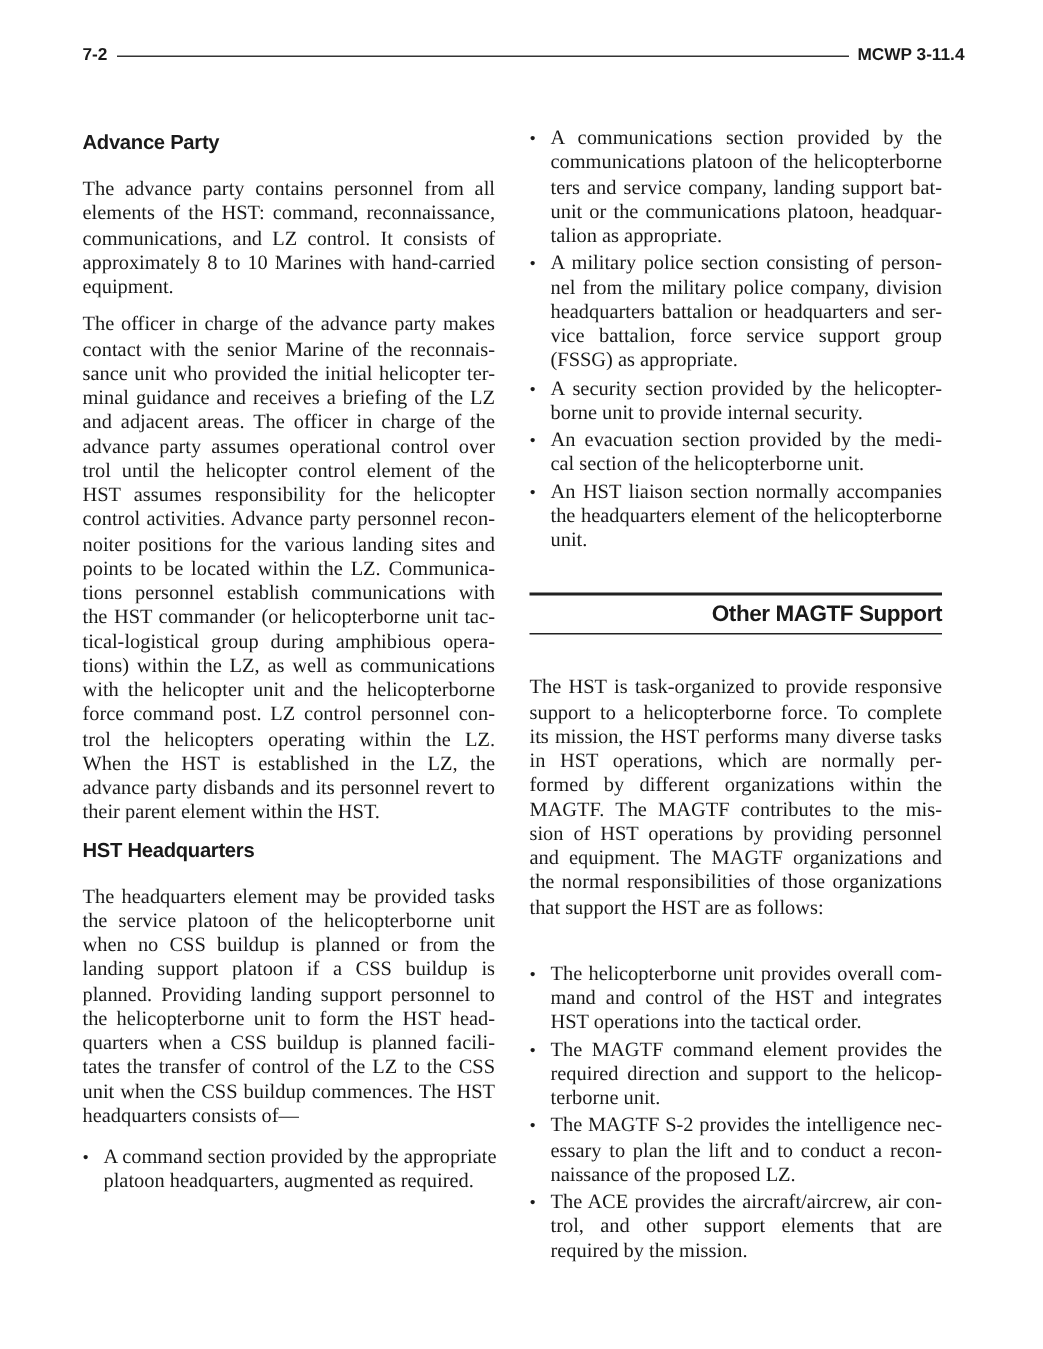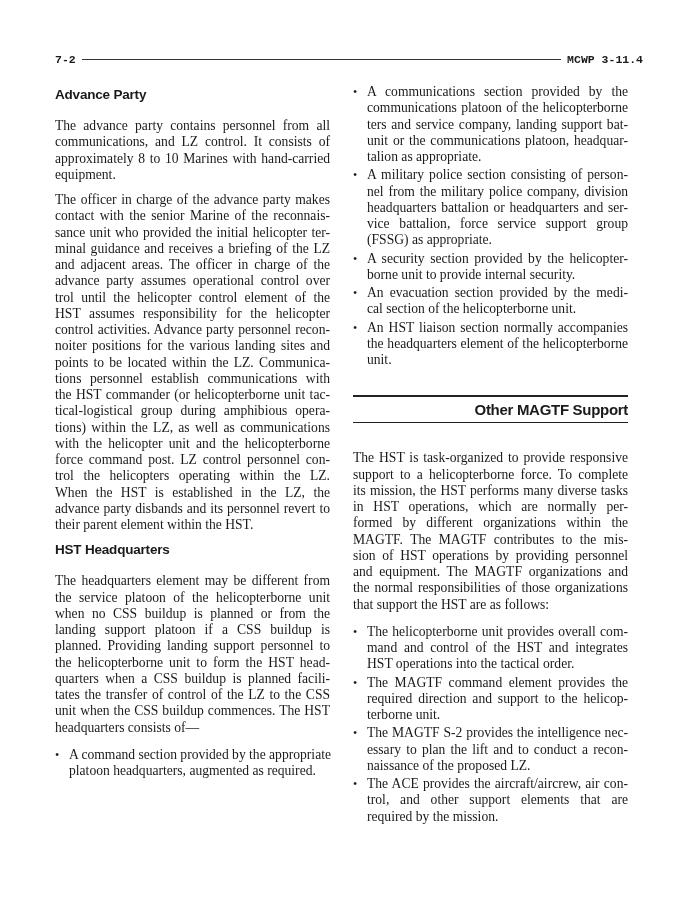--- a/index.html
+++ b/index.html
@@ -1,17 +1,17 @@
 <!DOCTYPE html>
 <html><head>
   <meta charset="utf-8">
   <style>
     html, body { margin: 0; padding: 0; background: #ffffff; }
     body { width: 695px; height: 899px; position: relative; overflow: hidden; color: #1a1a1a; }
-    .header { position: absolute; top: 52px; left: 55px; width: 588px; height: 14px; display: flex; align-items: center; font-family: Liberation Mono, monospace; font-weight: bold; font-size: 11.5px; }
+    .header { position: absolute; top: 30px; left: 55px; width: 588px; height: 14px; display: flex; align-items: center; font-family: Liberation Sans, sans-serif; font-weight: bold; font-size: 11.5px; }
     .header .rule { flex: 1; height: 1px; background: #333; margin: 0 6px; }
     .col { position: absolute; top: 84px; font-family: "Liberation Serif", serif; font-size: 13.6px; line-height: 16.25px; }
     .col.left { left: 55px; width: 275px; }
     .col.right { left: 353px; width: 275px; }
     .h-sub { font-family: "Liberation Sans", sans-serif; font-weight: bold; font-size: 13.5px; line-height: 16px; margin: 3px 0 15px 0; letter-spacing: -0.2px; }
     p.para { margin: 0 0 9px 0; font-family: Liberation Serif, serif; }
     .line { display: block; white-space: nowrap; text-align: justify; text-align-last: justify; }
     .line.last { text-align-last: left; }
     ul.bullets { list-style: none; margin: 0; padding: 0; }
     ul.bullets li { position: relative; padding-left: 14px; margin-bottom: 2px; }
@@ -24,20 +24,21 @@
 <div class="header">
   <span>7-2</span>
   <span class="rule"></span>
   <span>MCWP 3-11.4</span>
 </div>
 
 <div class="col left">
   <div class="h-sub">Advance Party</div>
   <p class="para">
       <span class="line">The advance party contains personnel from all</span>
+      <span class="line">elements of the HST: command, reconnaissance,</span>
       <span class="line">communications, and LZ control. It consists of</span>
       <span class="line">approximately 8 to 10 Marines with hand-carried</span>
       <span class="line last">equipment.</span>
     </p>
   <p class="para">
       <span class="line">The officer in charge of the advance party makes</span>
       <span class="line">contact with the senior Marine of the reconnais-</span>
       <span class="line">sance unit who provided the initial helicopter ter-</span>
       <span class="line">minal guidance and receives a briefing of the LZ</span>
       <span class="line">and adjacent areas. The officer in charge of the</span>
@@ -54,21 +55,21 @@
       <span class="line">with the helicopter unit and the helicopterborne</span>
       <span class="line">force command post. LZ control personnel con-</span>
       <span class="line">trol the helicopters operating within the LZ.</span>
       <span class="line">When the HST is established in the LZ, the</span>
       <span class="line">advance party disbands and its personnel revert to</span>
       <span class="line last">their parent element within the HST.</span>
     </p>
 
   <div class="h-sub" style="margin-top:0">HST Headquarters</div>
   <p class="para" style="margin-bottom:11px">
-      <span class="line">The headquarters element may be different from</span>
+      <span class="line">The headquarters element may be provided tasks</span>
       <span class="line">the service platoon of the helicopterborne unit</span>
       <span class="line">when no CSS buildup is planned or from the</span>
       <span class="line">landing support platoon if a CSS buildup is</span>
       <span class="line">planned. Providing landing support personnel to</span>
       <span class="line">the helicopterborne unit to form the HST head-</span>
       <span class="line">quarters when a CSS buildup is planned facili-</span>
       <span class="line">tates the transfer of control of the LZ to the CSS</span>
       <span class="line">unit when the CSS buildup commences. The HST</span>
       <span class="line last">headquarters consists of—</span>
     </p>
@@ -111,21 +112,21 @@
       </li>
       <li>
         <span class="dot">•</span>
         <span class="line">An HST liaison section normally accompanies</span>
         <span class="line">the headquarters element of the helicopterborne</span>
         <span class="line last">unit.</span>
       </li>
     </ul>
 
   <div class="major">Other MAGTF Support</div>
-  <p class="para" style="margin-bottom:11px">
+  <p class="para" style="margin-bottom:28px">
       <span class="line">The HST is task-organized to provide responsive</span>
       <span class="line">support to a helicopterborne force. To complete</span>
       <span class="line">its mission, the HST performs many diverse tasks</span>
       <span class="line">in HST operations, which are normally per-</span>
       <span class="line">formed by different organizations within the</span>
       <span class="line">MAGTF. The MAGTF contributes to the mis-</span>
       <span class="line">sion of HST operations by providing personnel</span>
       <span class="line">and equipment. The MAGTF organizations and</span>
       <span class="line">the normal responsibilities of those organizations</span>
       <span class="line last">that support the HST are as follows:</span>

